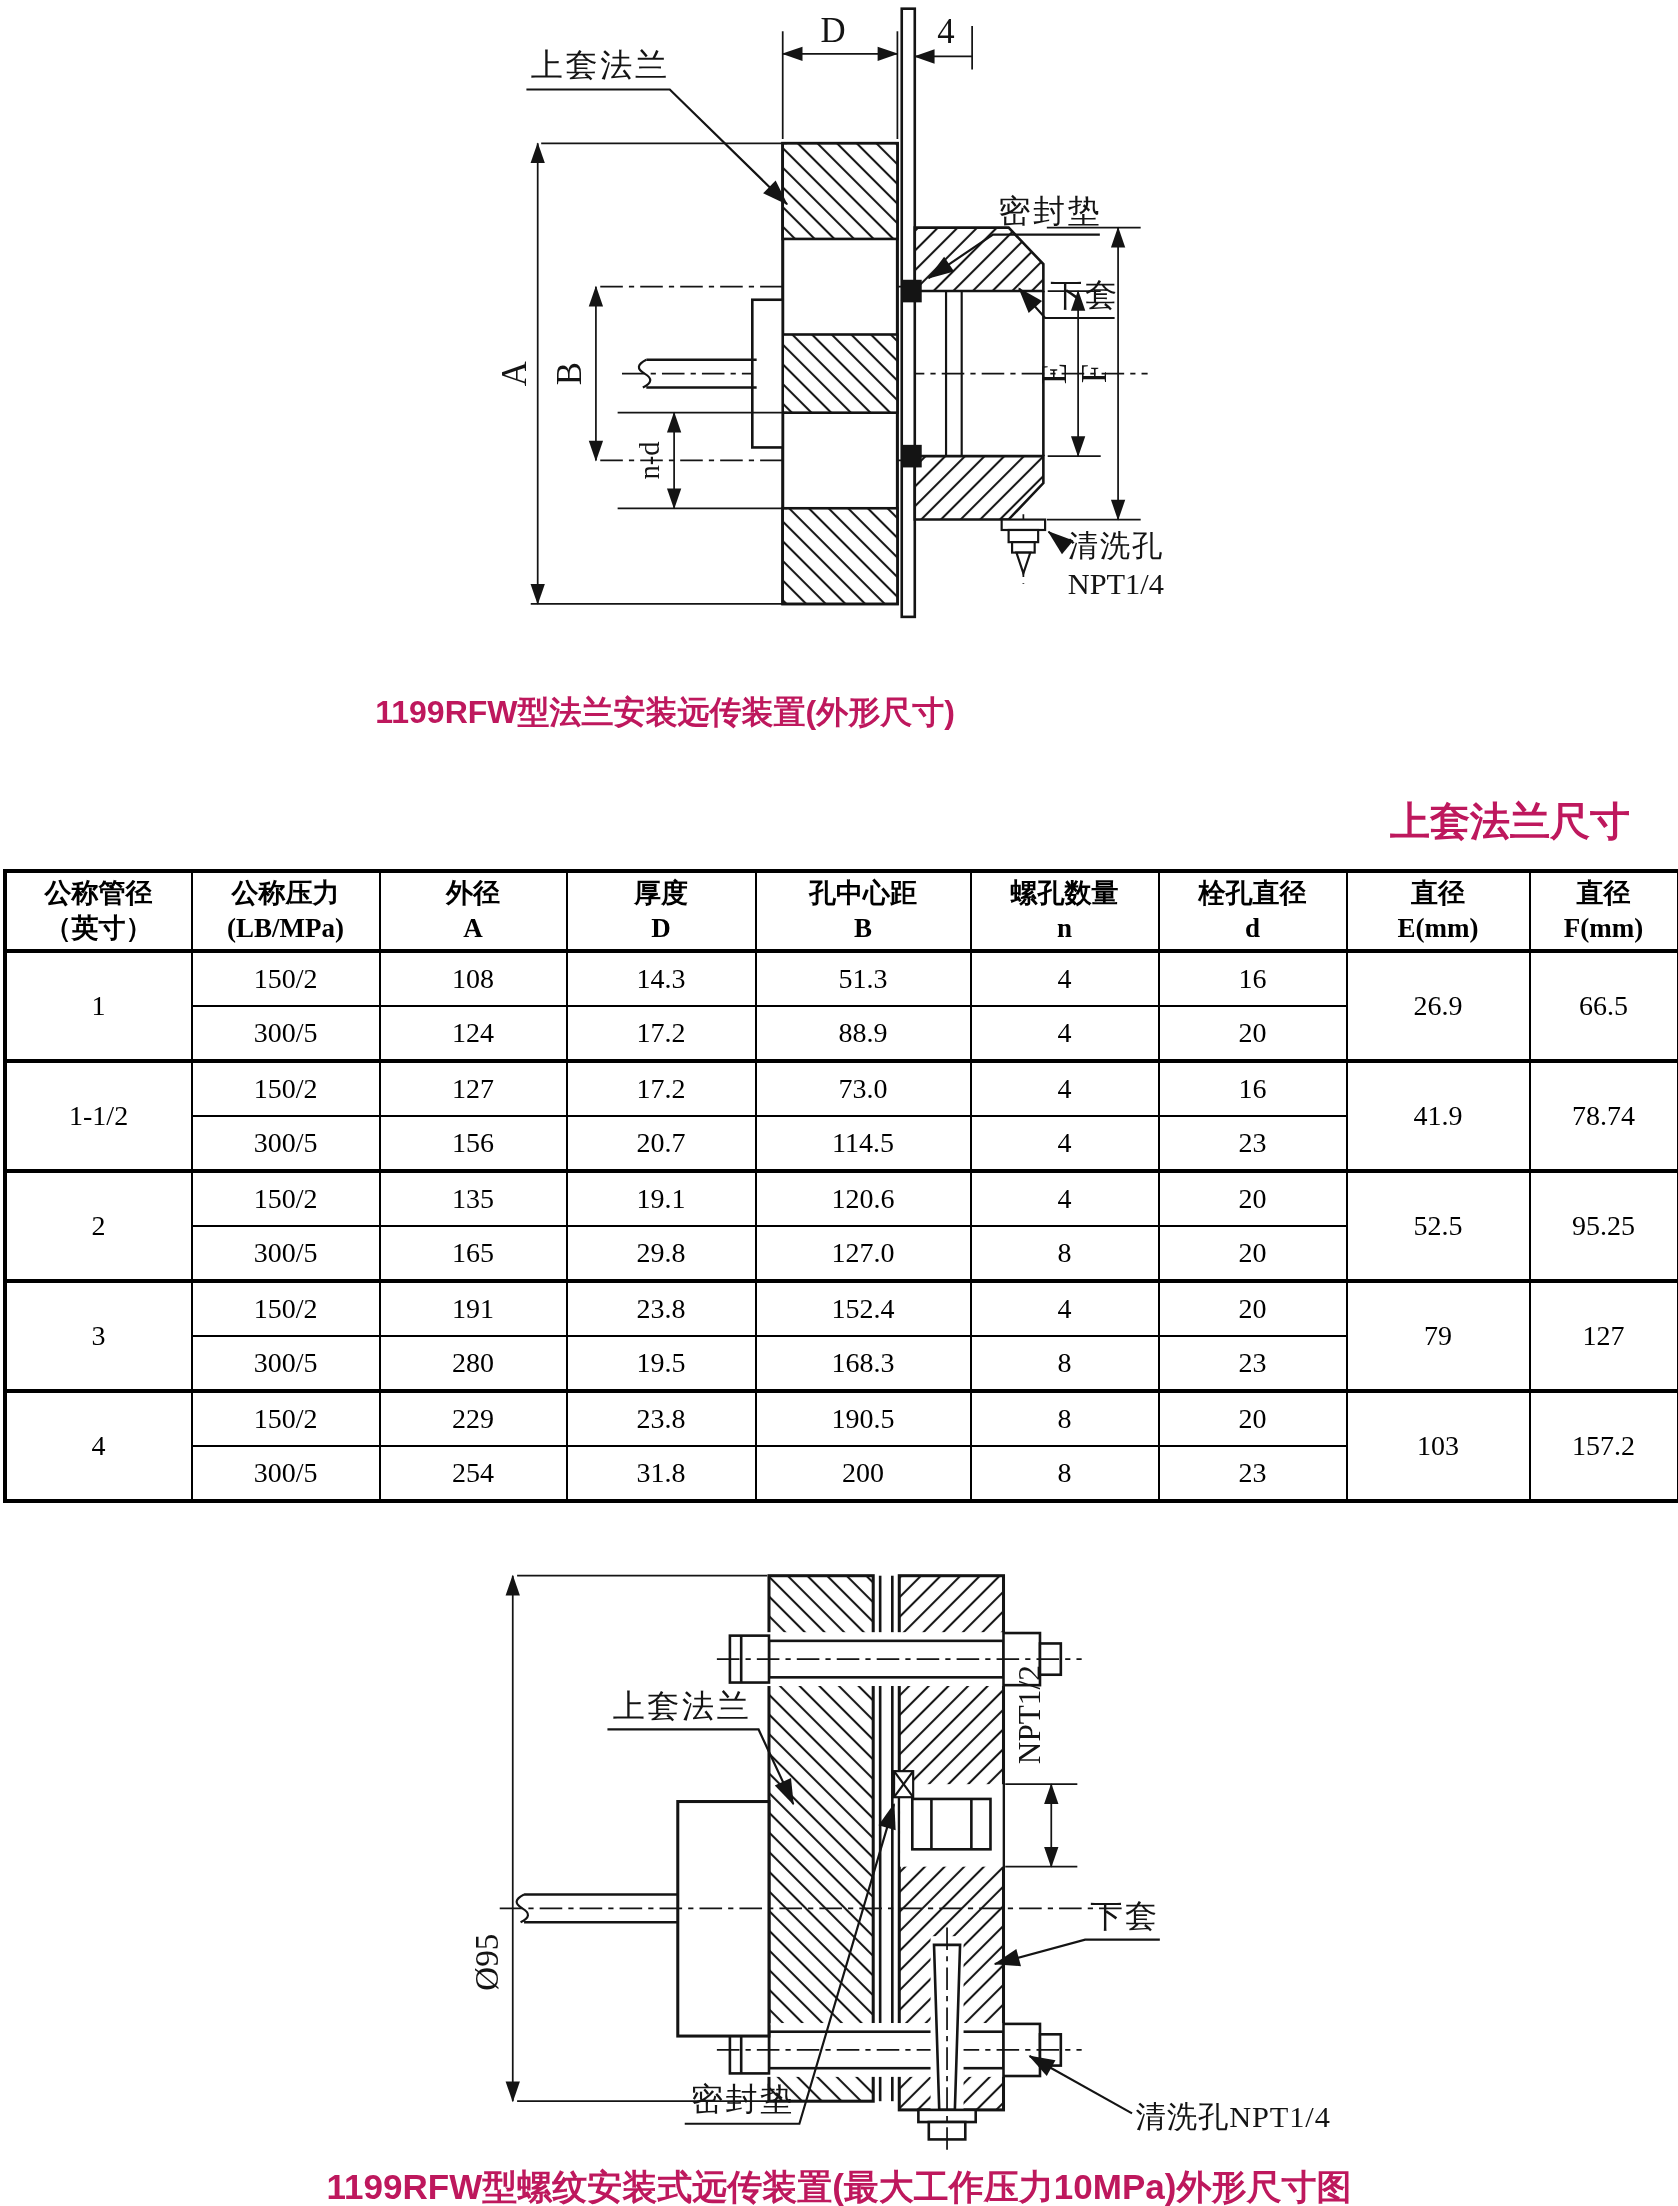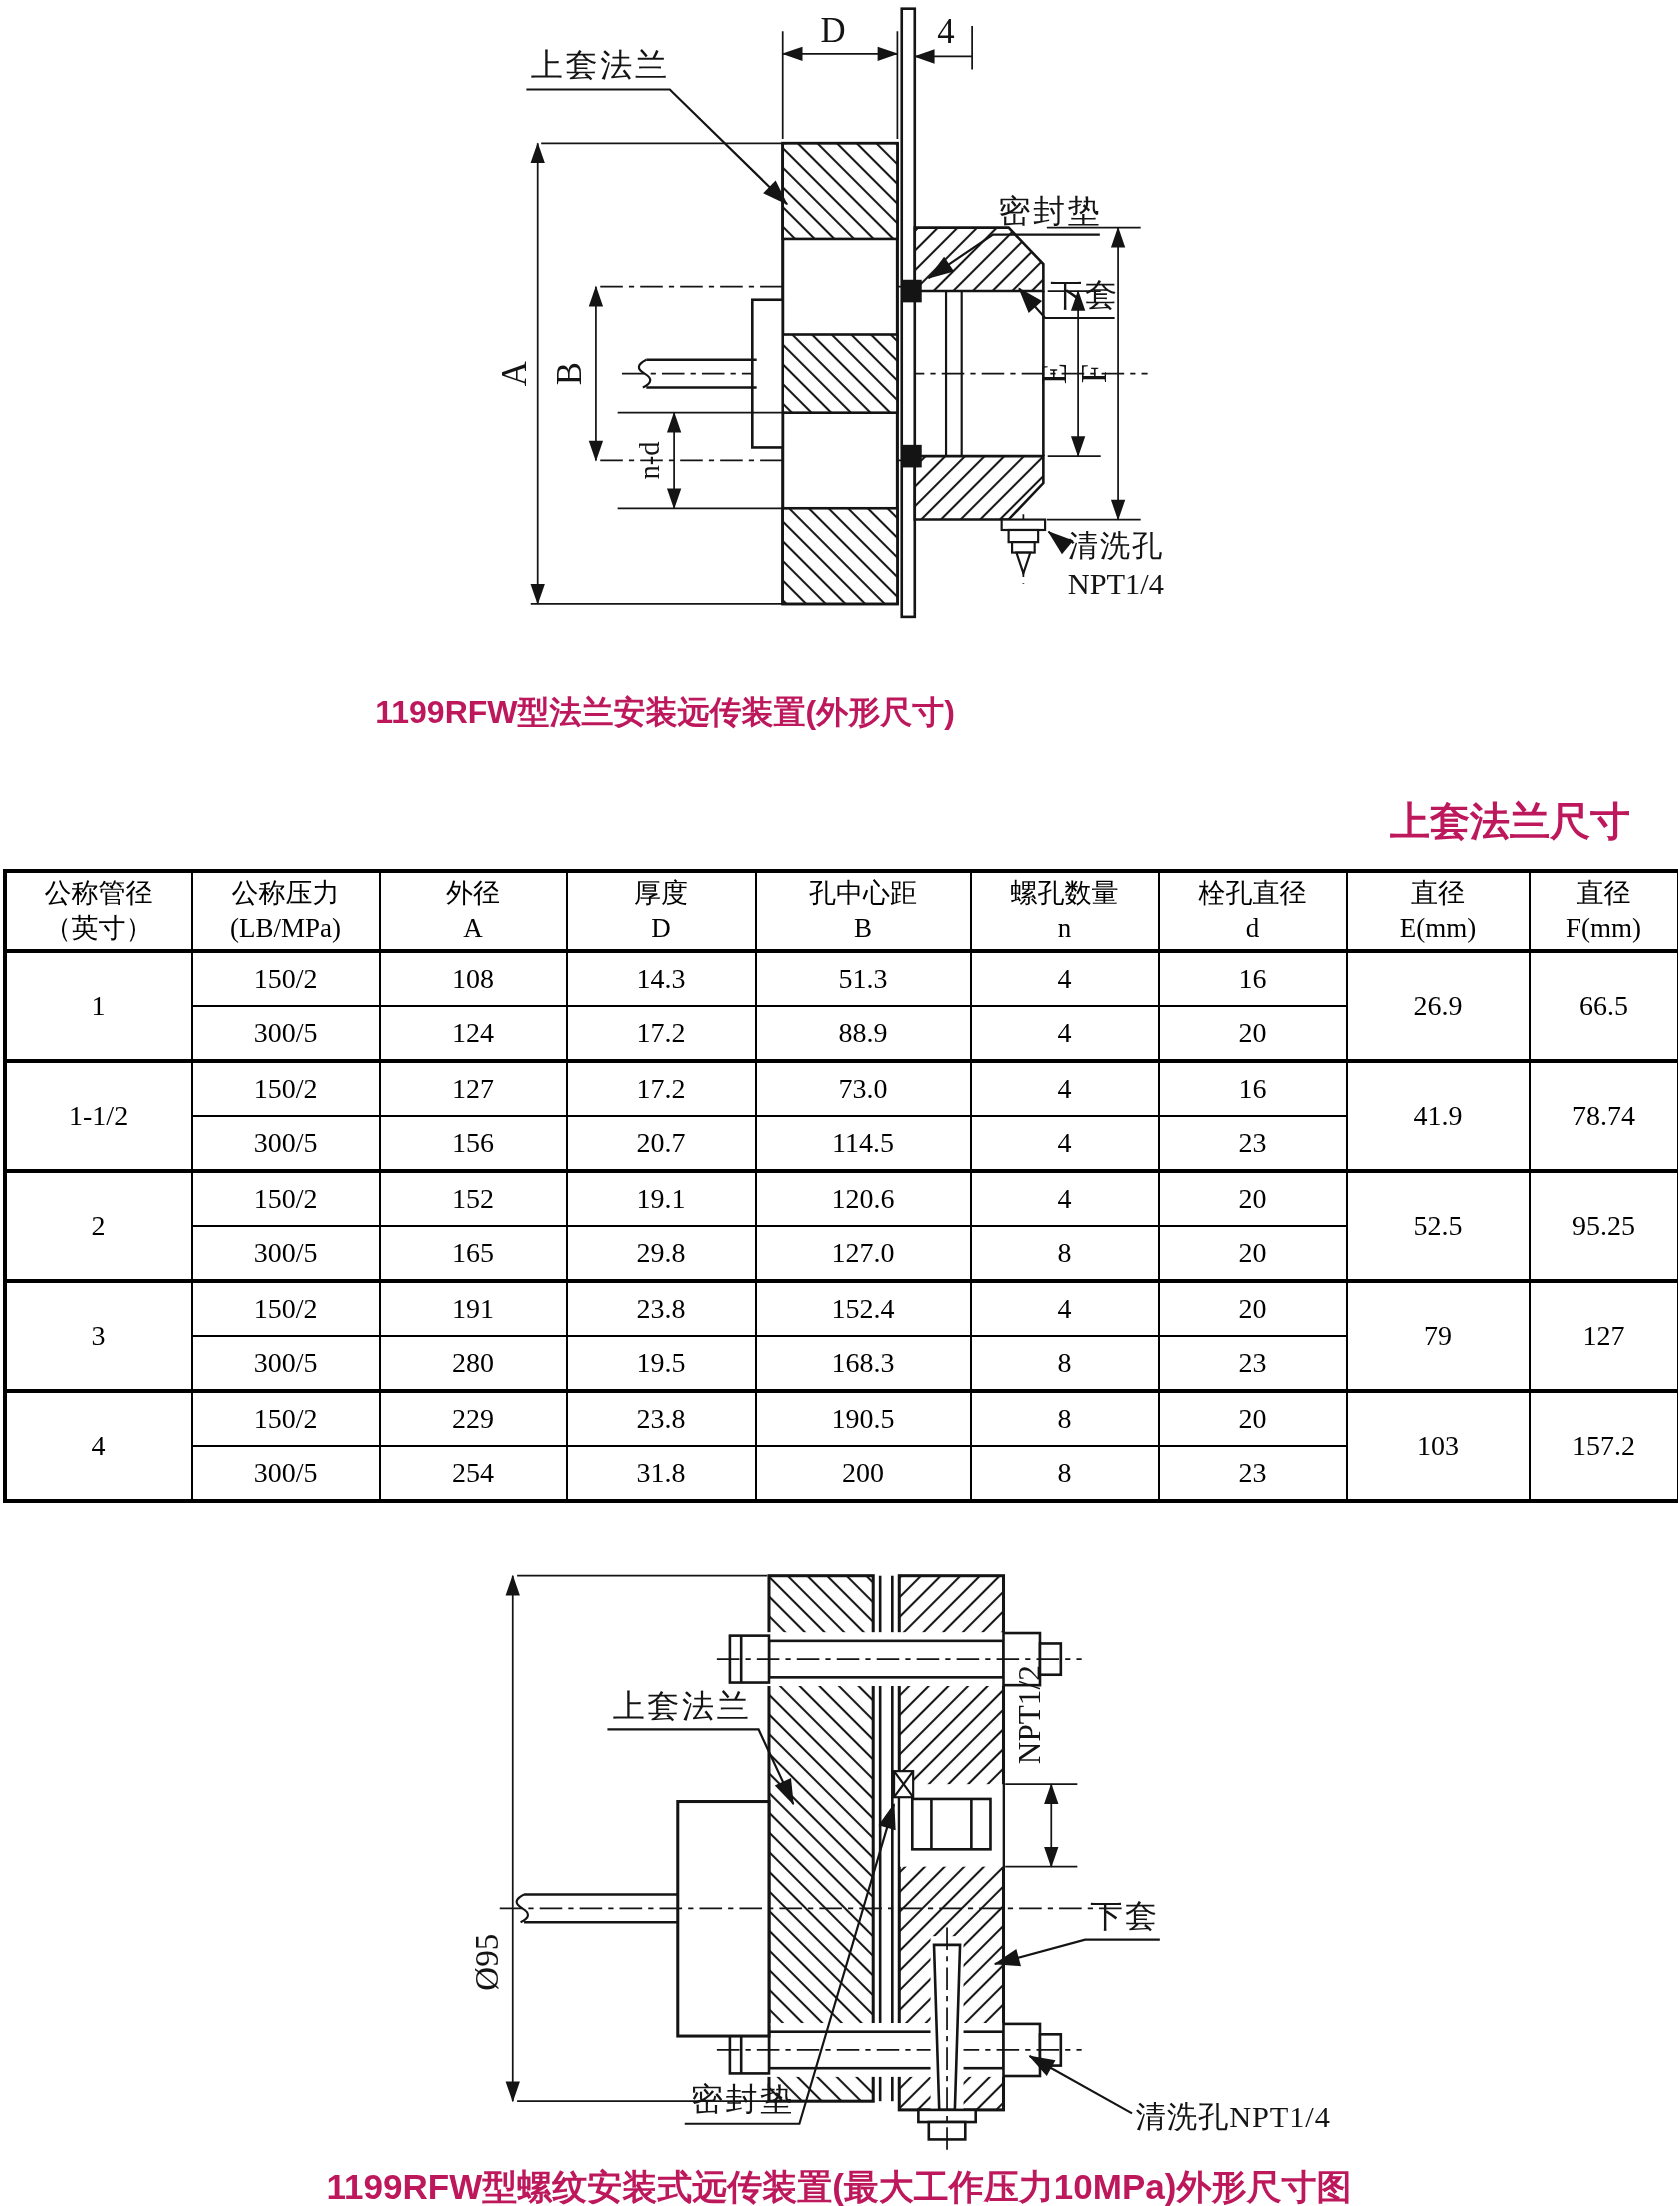--- a/index.html
+++ b/index.html
@@ -30,21 +30,21 @@
     border-collapse:collapse; table-layout:fixed;
     background:#fff;
     border:4.3px solid #000;
   }
   .dim th, .dim td {
     border:2.6px solid #000;
     text-align:center; vertical-align:middle;
     padding:0; font-weight:normal;
     overflow:hidden;
   }
-  .dim th { height:76px; font-size:27px; line-height:35px; font-weight:normal; }
+  .dim th { height:76px; font-size:27px; line-height:35px; font-weight:bold; }
   .dim td { height:52px; font-size:28px; }
   .dim thead th { border-bottom:4.3px solid #000; }
   .gtop td { border-top:4.3px solid #000; }
 </style>
 </head>
 <body>
 
 <svg id="svg-top" style="left:487px; top:0;" width="687" height="669" viewBox="0 0 790 770">
   <defs>
     <pattern id="pt1" width="16" height="16" patternUnits="userSpaceOnUse" patternTransform="rotate(-45)">
@@ -260,21 +260,21 @@
       <td>300/5</td>
       <td>156</td>
       <td>20.7</td>
       <td>114.5</td>
       <td>4</td>
       <td>23</td>
     </tr>
     <tr class="gtop">
       <td rowspan="2">2</td>
       <td>150/2</td>
-      <td>152</td>
+      <td>135</td>
       <td>19.1</td>
       <td>120.6</td>
       <td>4</td>
       <td>20</td>
       <td rowspan="2">52.5</td>
       <td rowspan="2">95.25</td>
     </tr>
     <tr>
       <td>300/5</td>
       <td>165</td>

